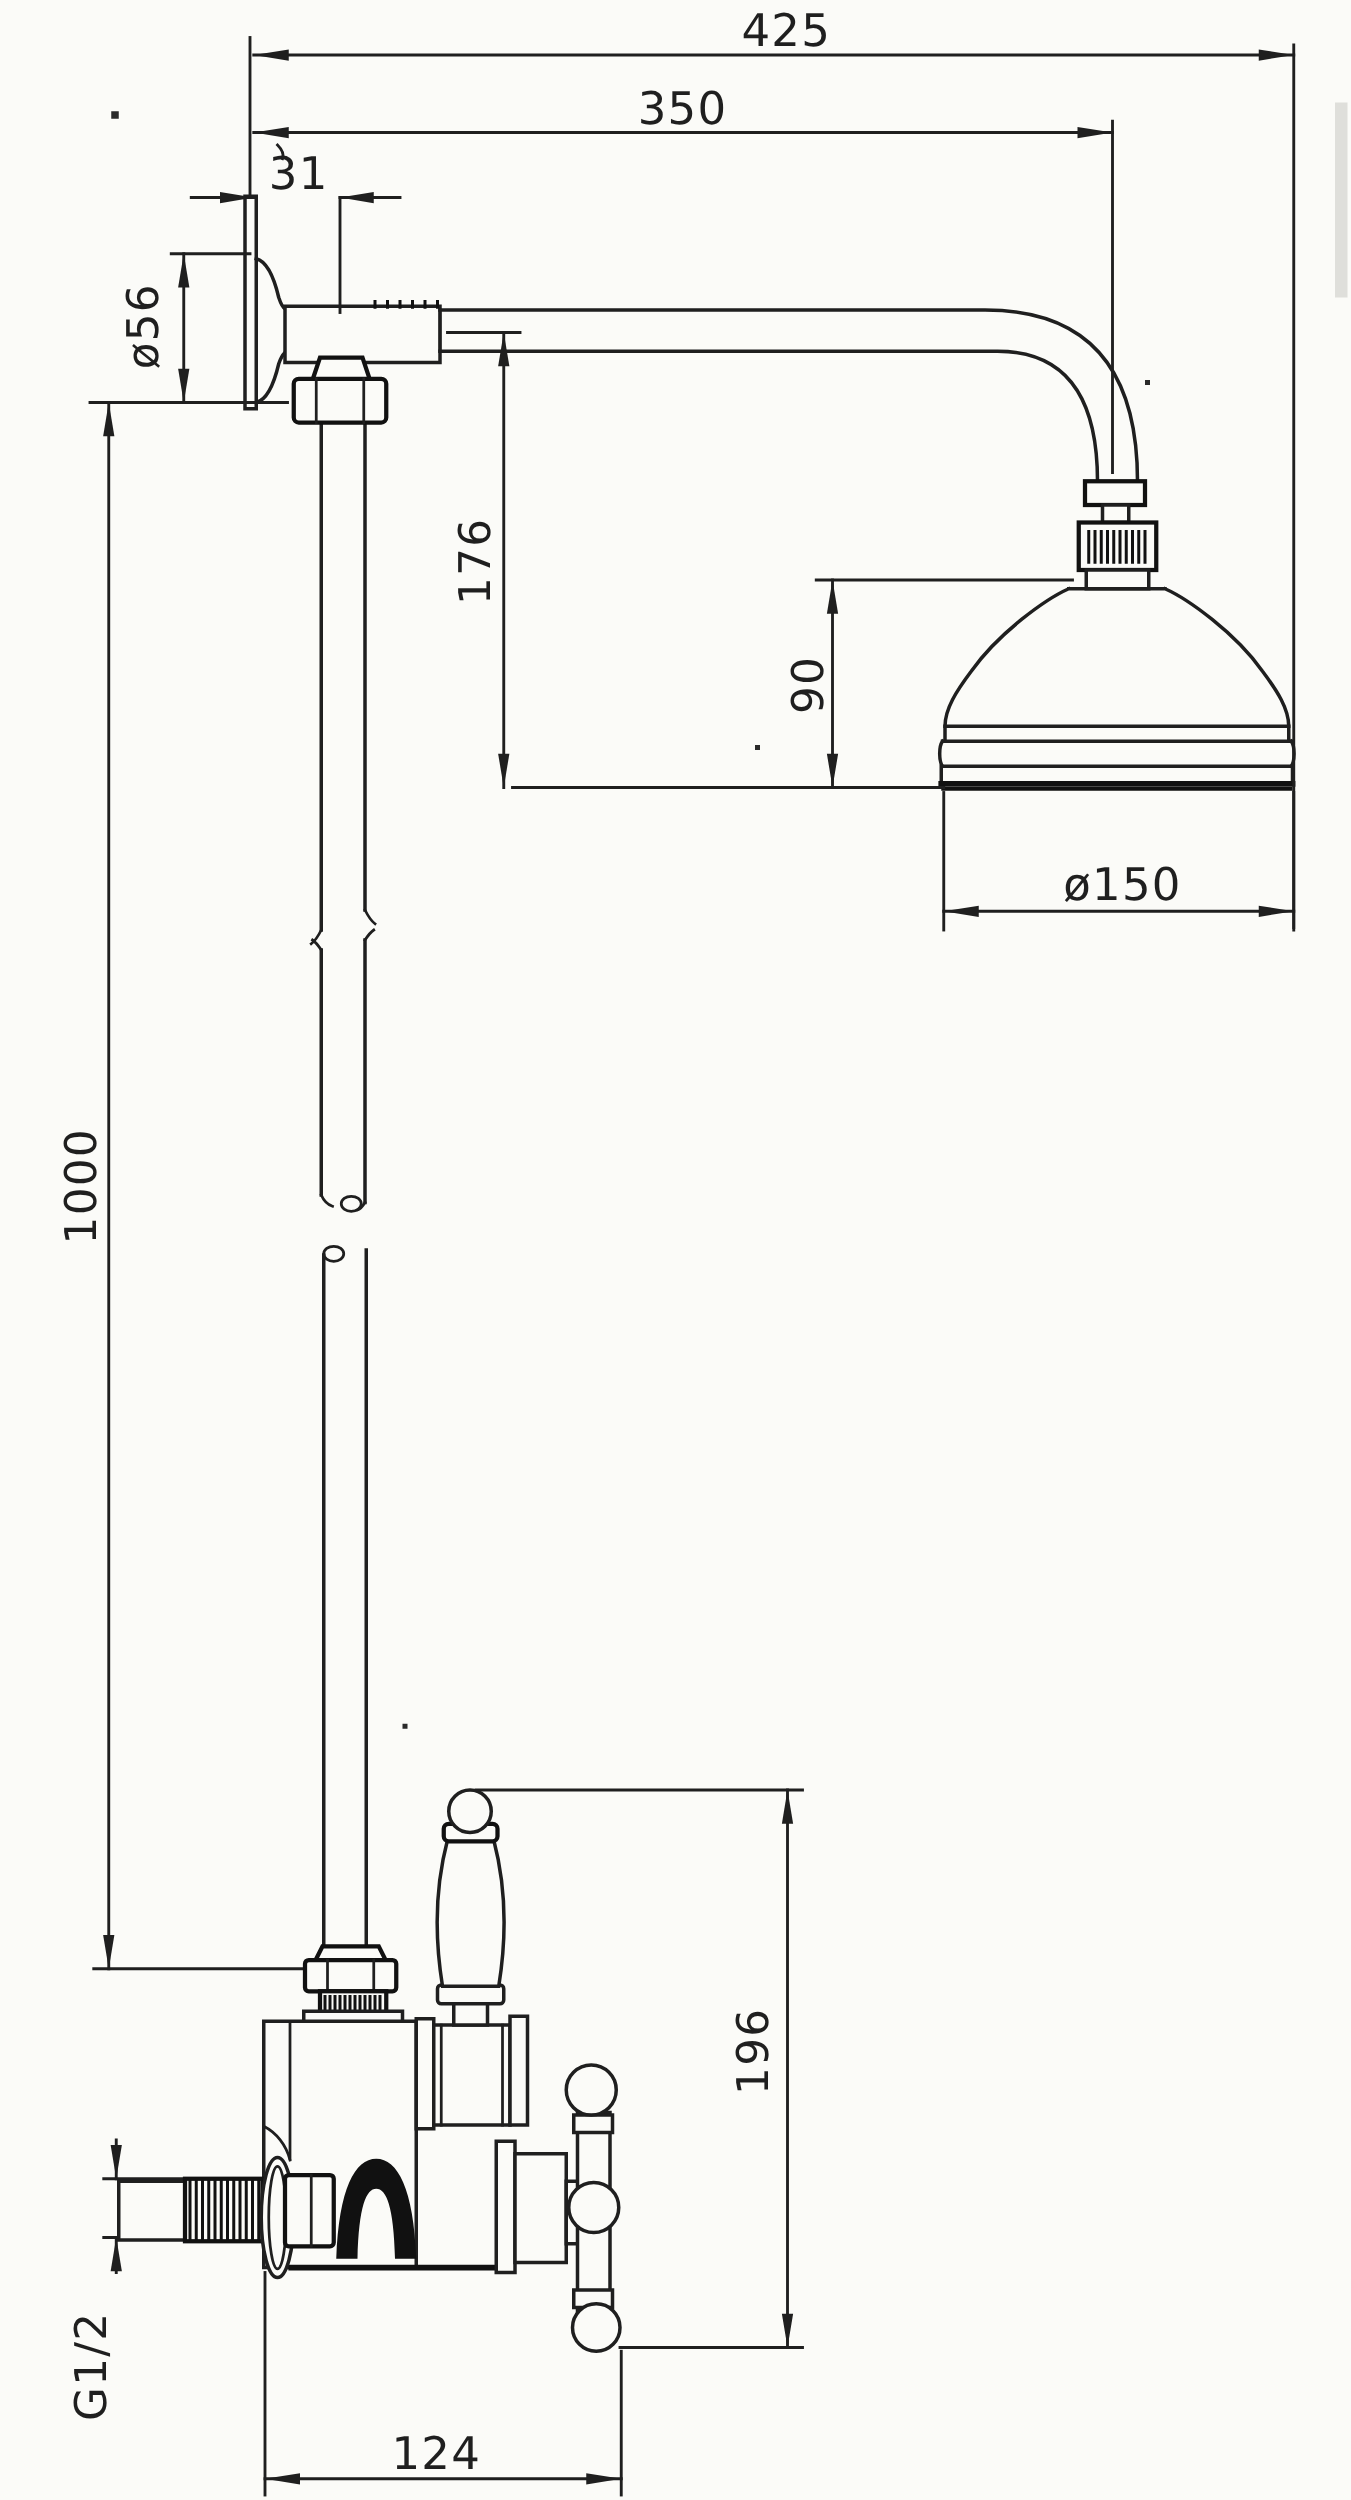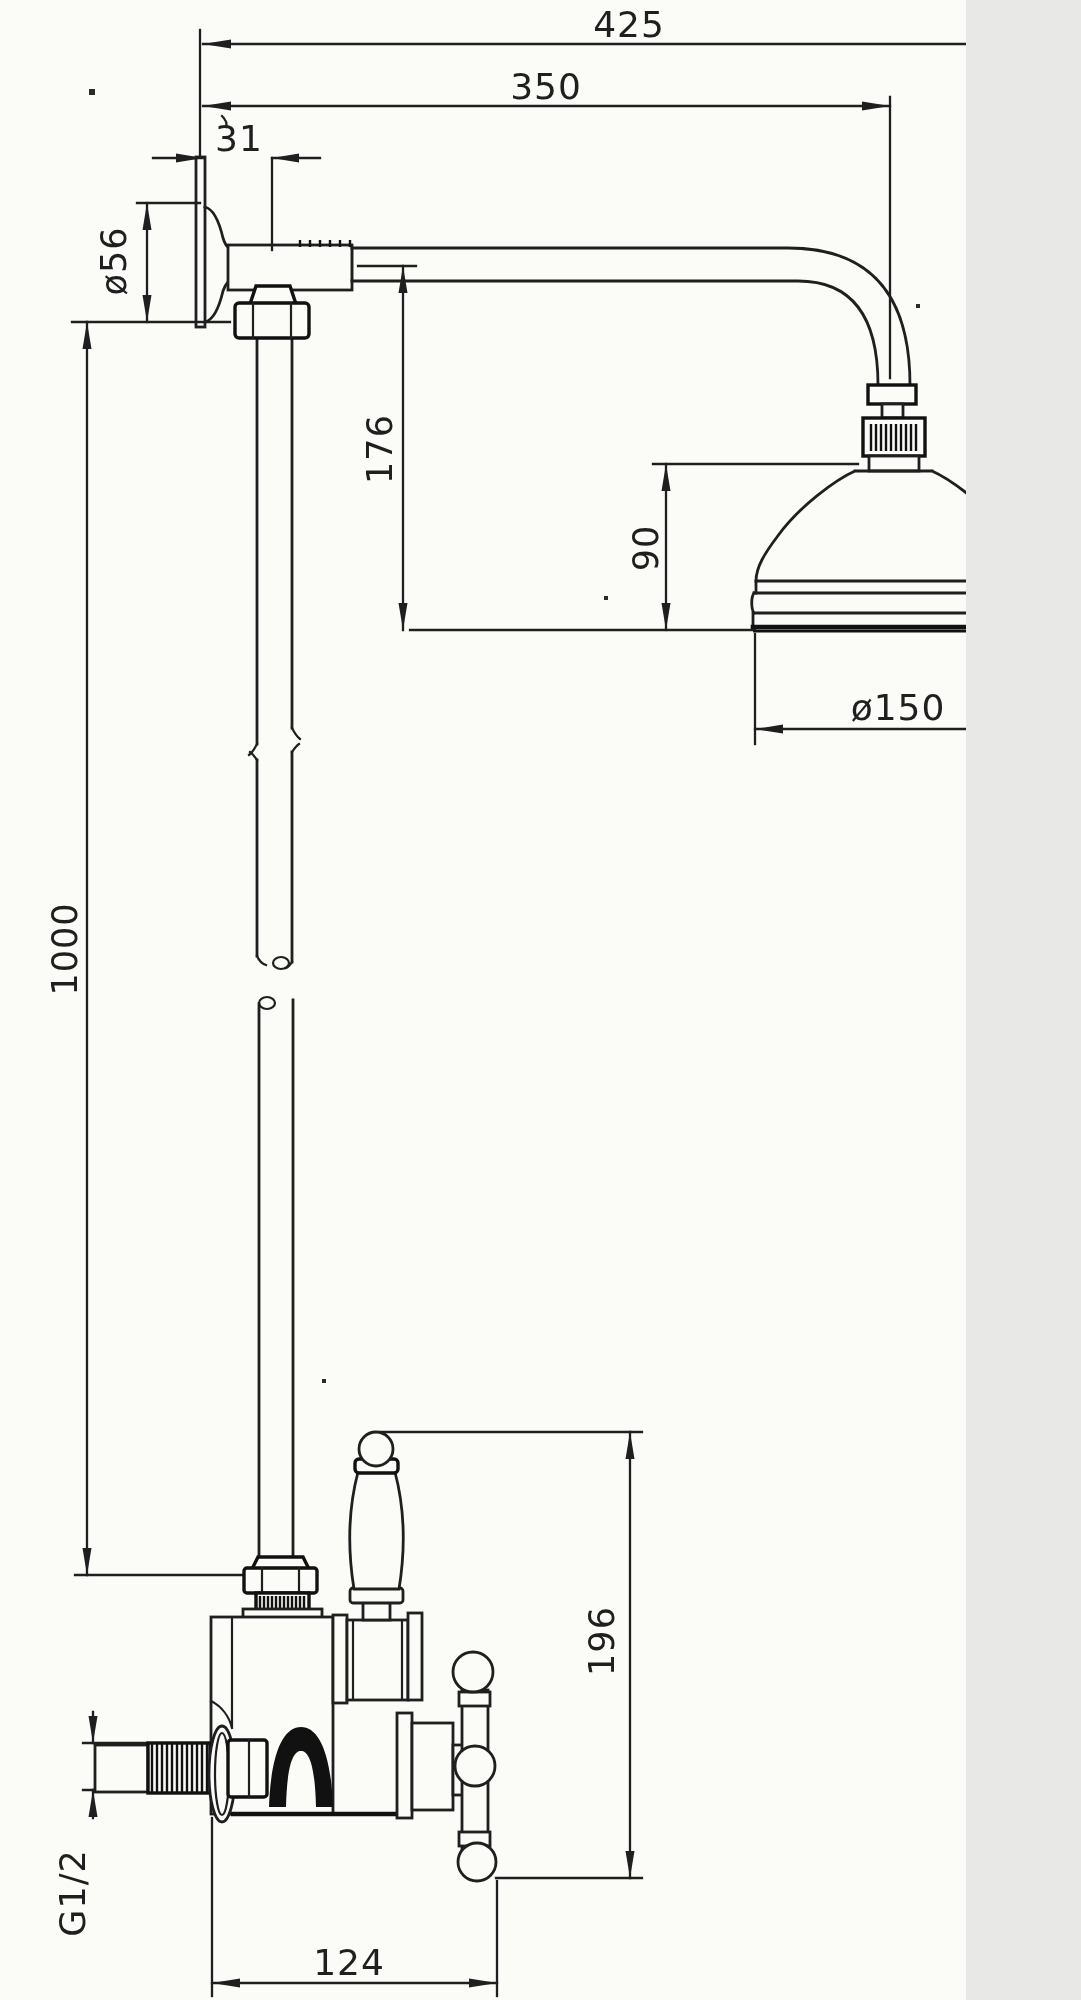--- a/index.html
+++ b/index.html
@@ -4,21 +4,21 @@
 <style>
   :root{
     --ink:#1f1f1f;
     --ink2:#111111;
     --paper:#fbfbf8;
     --artifact:#c9c9c3;
   }
   html,body{margin:0;padding:0;background:#e8e8e6;}
   .page{
     position:relative;
-    width:966px;height:2000px;
+    width:1081px;height:2000px;
     background:var(--paper);
     overflow:hidden;
     font-family:"DejaVu Sans",sans-serif;
   }
   svg{display:block}
   .ln{stroke:var(--ink);stroke-width:2.8;fill:none;stroke-linecap:square}
   .lnthin{stroke:var(--ink);stroke-width:2.2;fill:none;stroke-linecap:square}
   .bold{stroke:var(--ink2);stroke-width:4.6;fill:none;stroke-linecap:square}
   .fillw{fill:var(--paper);stroke:var(--ink);stroke-width:2.8}
   .fillwB{fill:var(--paper);stroke:var(--ink2);stroke-width:3.4}

